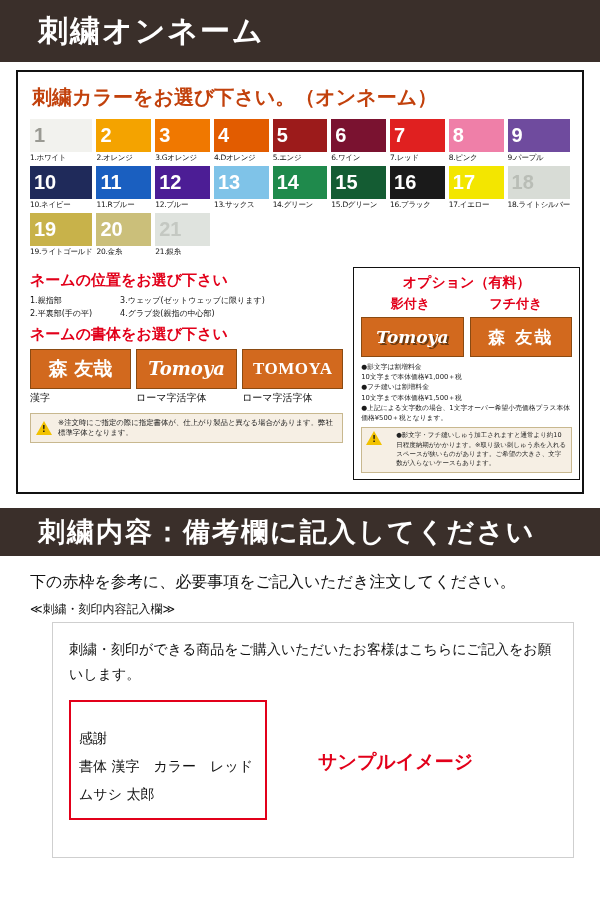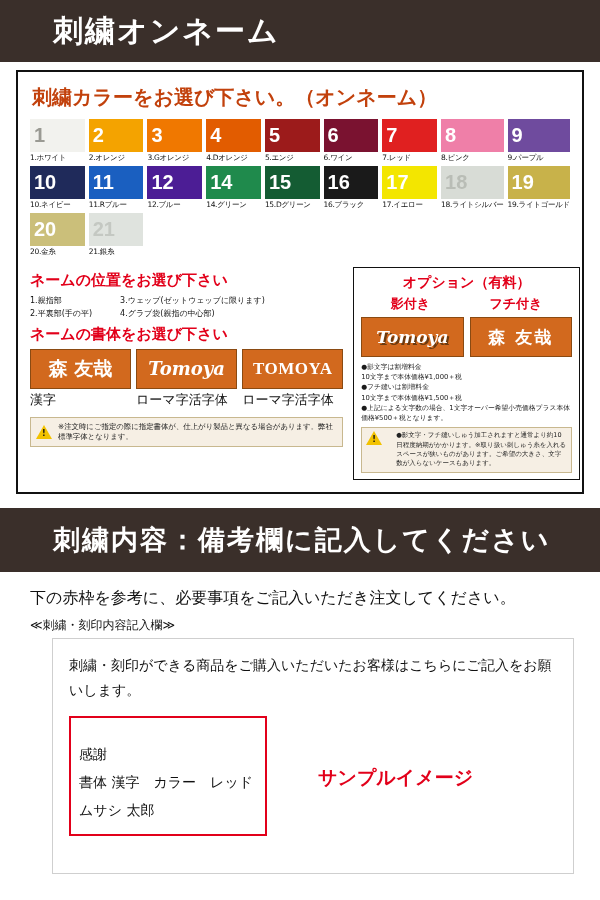--- a/index.html
+++ b/index.html
@@ -12,25 +12,25 @@
   }
   .page { width:600px; height:900px; position:relative; background:#fff; }
 
   
   .hdr {
     background:#3a2f2a;
     color:#ffffff;
     height:62px;
     display:flex;
     align-items:center;
-    padding-left:53px;
+    padding-left:38px;
     letter-spacing:2px;
   }
   .hdr-title { font-size:30px; font-weight:bold; font-family:"DejaVu Sans", sans-serif; }
-  .hdr2 { height:64px; }
+  .hdr2 { height:48px; }
   .hdr2 .hdr-title { font-size:27px; }
 
   
   .sec1 { background:#ffffff; padding:8px 0 4px 0; }
   .panel {
     margin:0 16px;
     border:2px solid #111;
     padding:10px 12px 12px 12px;
     background:#fff;
   }
@@ -80,21 +80,21 @@
   .font-chip {
     width:110px; height:40px;
     background:#d2691e;
     display:flex; align-items:center; justify-content:center;
     color:#fff; font-weight:bold;
     border:1px solid #8a4a12;
   }
   .font-chip.k { font-size:19px; font-family:"DejaVu Serif", serif; }
   .font-chip.s { font-size:18px; font-style:italic; font-family:"DejaVu Serif", serif; }
   .font-chip.b { font-size:17px; font-family:"Liberation Serif", serif; letter-spacing:0.5px;}
-  .font-caps { display:flex; gap:5px; font-size:13px; margin-top:2px; color:#111;}
+  .font-caps { display:flex; gap:5px; font-size:10px; margin-top:2px; color:#111;}
   .font-caps span { width:110px; }
 
   .warn-row {
     margin-top:8px;
     border:1px solid #c8b88f;
     background:#f6efe4;
     padding:4px 5px;
     display:flex; align-items:center; gap:6px;
     font-size:7.4px; line-height:1.4; color:#222;
   }
@@ -214,20 +214,24 @@
           </div>
           <div class="sw-cell">
             <div class="sw-box" style="background: rgb(26, 95, 192); color: rgb(255, 255, 255);">11</div>
             <div class="sw-label">11.Rブルー</div>
           </div>
           <div class="sw-cell">
             <div class="sw-box" style="background: #4c1d95; color: rgb(255, 255, 255);">12</div>
             <div class="sw-label">12.ブルー</div>
           </div>
           <div class="sw-cell">
+            <div class="sw-box" style="background: rgb(127, 195, 232); color: rgb(255, 255, 255);">13</div>
+            <div class="sw-label">13.サックス</div>
+          </div>
+          <div class="sw-cell">
             <div class="sw-box" style="background: rgb(31, 138, 76); color: rgb(255, 255, 255);">14</div>
             <div class="sw-label">14.グリーン</div>
           </div>
           <div class="sw-cell">
             <div class="sw-box" style="background: rgb(20, 92, 51); color: rgb(255, 255, 255);">15</div>
             <div class="sw-label">15.Dグリーン</div>
           </div>
           <div class="sw-cell">
             <div class="sw-box" style="background: rgb(26, 26, 26); color: rgb(255, 255, 255);">16</div>
             <div class="sw-label">16.ブラック</div>

